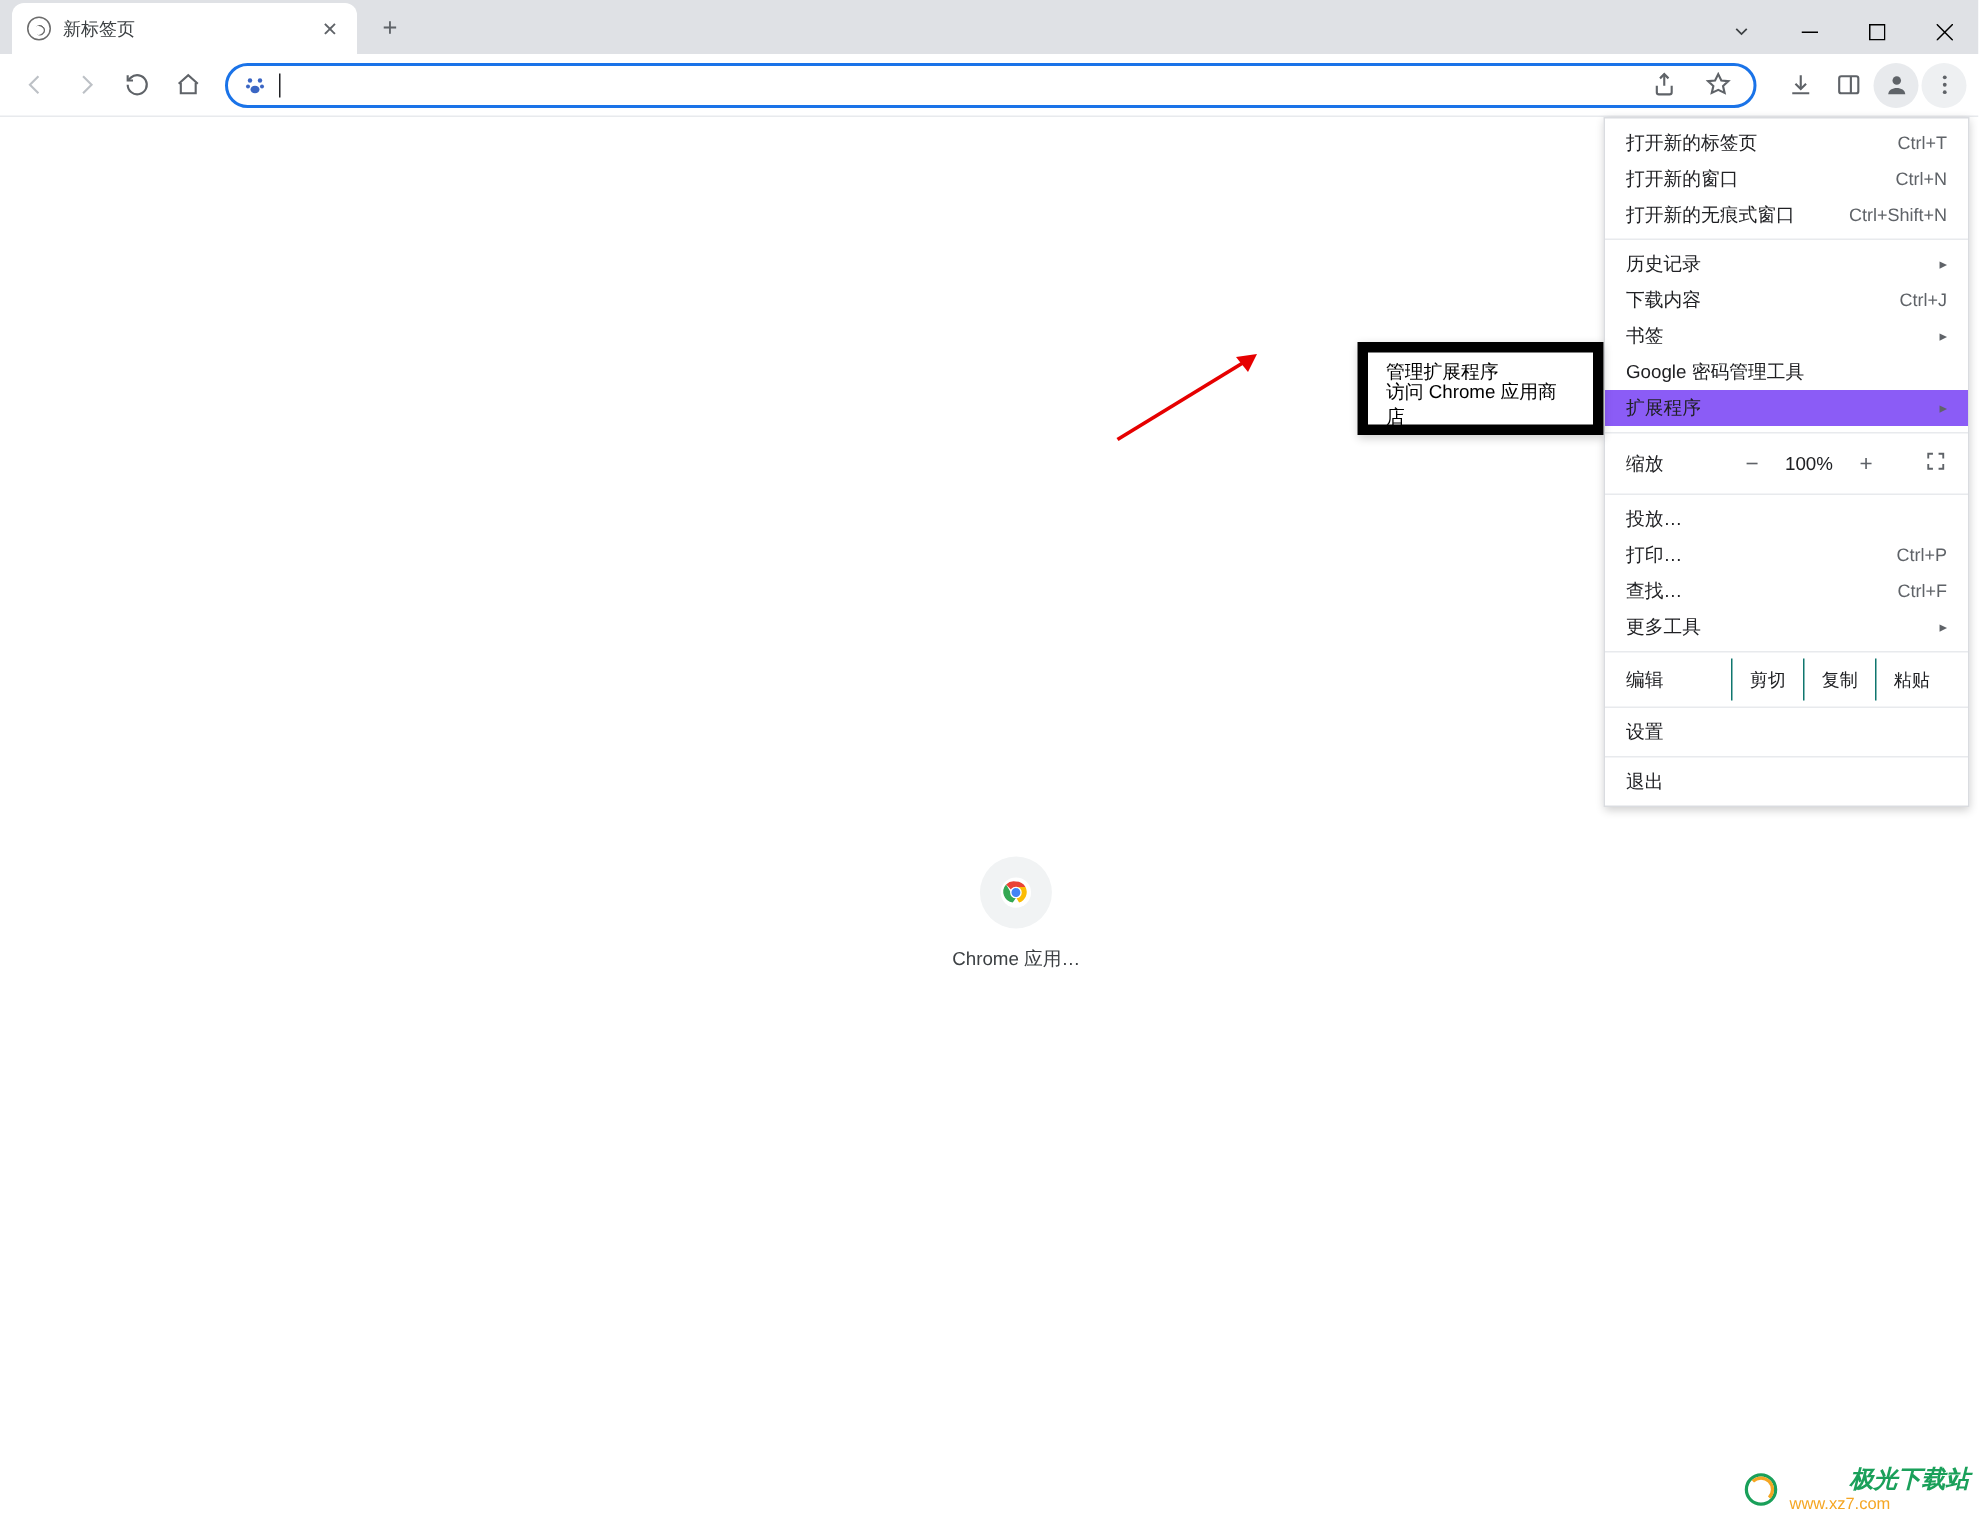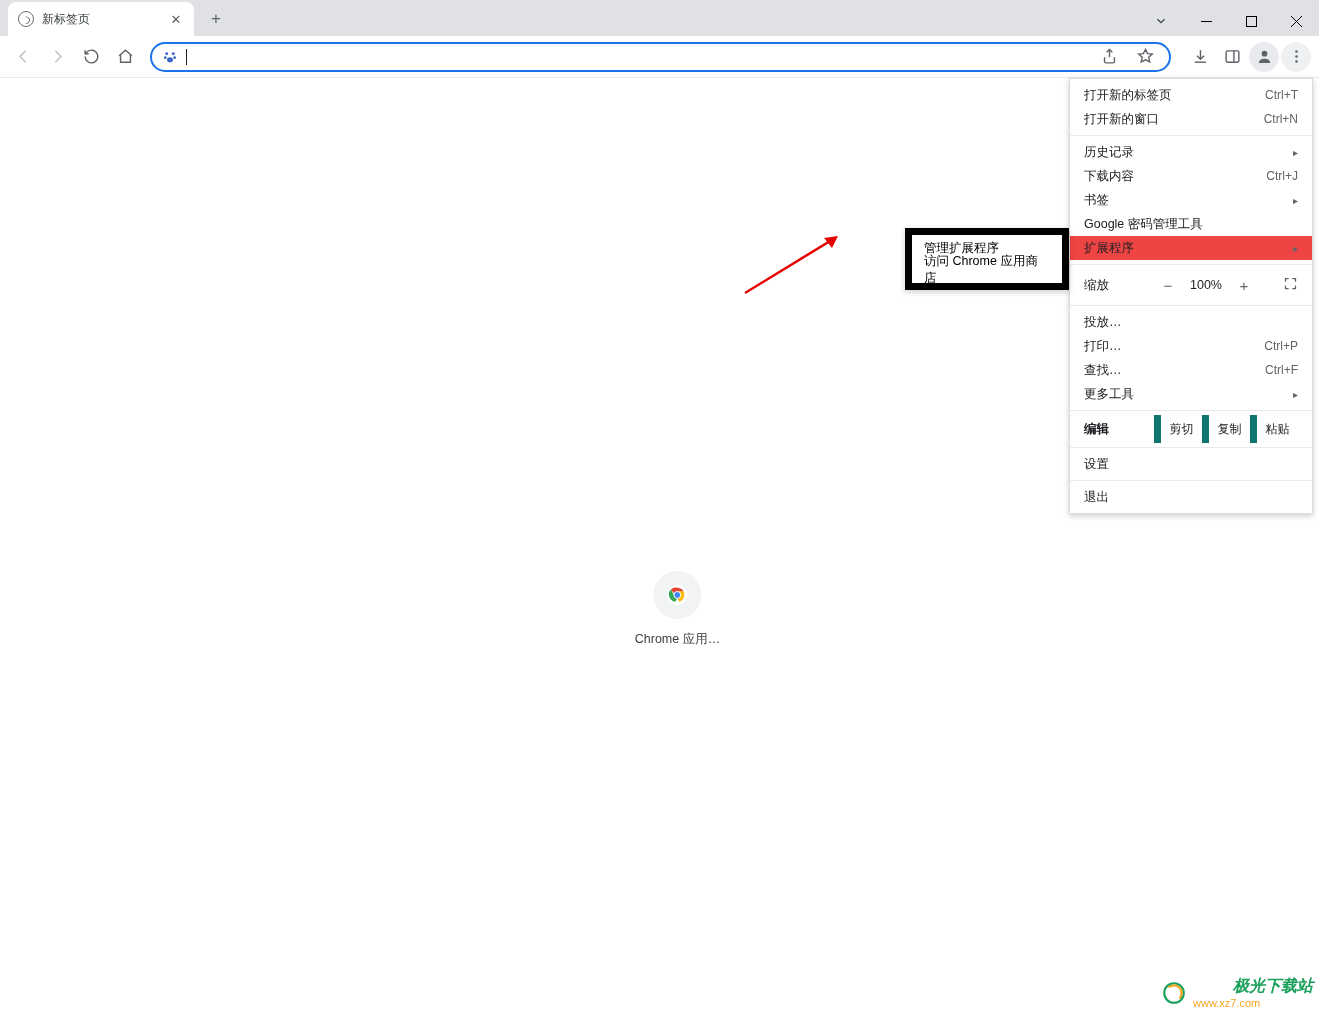--- a/index.html
+++ b/index.html
@@ -1,20 +1,20 @@
 <!DOCTYPE html>
 <html><head>
 <meta charset="utf-8">
 <style>
 * { margin:0; padding:0; box-sizing:border-box; font-family:"Microsoft YaHei","Segoe UI",Arial,sans-serif; }
 body { width:1319px; height:1013px; background:#fff; position:relative; overflow:hidden; }
 
 
 .titlebar { height:36px; background:#dfe1e5; display:flex; align-items:flex-end; }
-.tab { width:186px; height:34px; background:#fff; border-radius:8px 8px 0 0; display:flex; align-items:center; padding:12px 10px; margin-left:8px; position:relative; }
+.tab { width:230px; height:34px; background:#fff; border-radius:8px 8px 0 0; display:flex; align-items:center; padding:12px 10px; margin-left:8px; position:relative; }
 .tab-favicon { width:16px; height:16px; border:1.5px solid #6b6b6b; border-radius:50%; display:flex; align-items:center; justify-content:center; margin-right:8px; }
 .tab-favicon::after{content:""; width:6px;height:6px;border:1.2px solid #6b6b6b;border-radius:50% 50% 50% 0; border-bottom:none;border-left:none; transform:rotate(40deg) translate(.5px,.5px); }
 .tab-title { font-size:12px; color:#3c4043; flex:1; }
 .tab-close { width:16px; height:16px; display:flex; align-items:center; justify-content:center; color:#5f6368; cursor:pointer; font-size:13px; }
 .new-tab { width:28px; height:28px; margin-left:8px; margin-bottom:3px; display:flex; align-items:center; justify-content:center; color:#5f6368; cursor:pointer; font-size:17px; border-radius:50%; }
 .window-controls { margin-left:auto; display:flex; height:30px; align-items:center; }
 .win-spacer{ width:34px; height:30px; display:flex; align-items:center; justify-content:center; color:#3c4043; margin-right:6px;}
 .win-btn { width:45px; height:30px; display:flex; align-items:center; justify-content:center; color:#000; cursor:pointer; }
 .win-btn svg { width:11px; height:11px; }
 
@@ -35,31 +35,31 @@
 .page { position:absolute; top:78px; left:0; right:0; bottom:0; background:#fff;margin-left:36px; }
 .shortcut { position:absolute; left:50%; top:493px; transform:translateX(-50%); text-align:center; }
 .shortcut-circle { width:48px; height:48px; border-radius:50%; background:#f1f3f4; margin:0 auto 12px; display:flex; align-items:center; justify-content:center; }
 .chrome-logo{ width:22px;height:22px; }
 .shortcut-label { font-size:12.5px; color:#3c4043; }
 
 
 .menu { position:absolute; top:78px; right:6px; width:244px; background:#fff; border:1px solid #dadce0; box-shadow:0 2px 6px rgba(0,0,0,.2); padding:4px 0; font-size:12.5px; color:#202124; }
 .menu-item { height:24px; display:flex; align-items:center; padding:0 14px; cursor:pointer;gap:27px; }
 .menu-item.sub::after{ content:"▸"; margin-left:auto; color:#5f6368; font-size:10px;}
-.menu-item.highlight { background:#ef4444; }
+.menu-item.highlight { background:#8b5cf6; }
 .menu-shortcut { margin-left:auto; color:#5f6368; font-size:12px; }
 .menu-sep { height:1px; background:#e8eaed; margin:4px 0; }
 .zoom-row{ height:32px; display:flex; align-items:center; padding:0 14px;}
 .zoom-row .lbl{ width:70px; }
 .zoom-btn{ width:28px; text-align:center; color:#5f6368; cursor:pointer; font-size:15px;}
 .zoom-val{ width:48px; text-align:center; }
 .full{ margin-left:auto; color:#5f6368; cursor:pointer;}
 .edit-row{ height:28px; display:flex; align-items:center; padding:0 14px; gap:0;}
-.edit-row .lbl{ width:70px;font-weight:bold;}
-.edit-cell{ flex:1; text-align:center; border-left:7px solid #0f766e; font-size:12px; cursor:pointer; height:100%; display:flex;align-items:center;justify-content:center;}
+.edit-row .lbl{ width:70px;}
+.edit-cell{ flex:1; text-align:center; border-left:1px solid #0f766e; font-size:12px; cursor:pointer; height:100%; display:flex;align-items:center;justify-content:center;}
 
 
 .submenu { position:absolute; top:228px; right:250px; width:164px; background:#fff; border:7px solid #000000; box-shadow:0 2px 6px rgba(0,0,0,.2); padding:2px 0; font-size:12.5px; }
 .submenu .menu-item{ height:22px; padding:0 12px;}
 
 
 .arrow{ position:absolute; top:228px; left:740px; }
 
 
 .watermark{ position:absolute; right:6px; bottom:4px; font-size:12px; display:flex; align-items:center; gap:6px;}
@@ -196,20 +196,24 @@
 
 <div class="menu">
   <div class="menu-item">
       <span>打开新的标签页</span>
       <span class="menu-shortcut">Ctrl+T</span>
     </div>
   <div class="menu-item">
       <span>打开新的窗口</span>
       <span class="menu-shortcut">Ctrl+N</span>
     </div>
+  <div class="menu-item">
+      <span>打开新的无痕式窗口</span>
+      <span class="menu-shortcut">Ctrl+Shift+N</span>
+    </div>
   <div class="menu-sep"></div>
   <div class="menu-item sub">
       <span>历史记录</span>
     </div>
   <div class="menu-item">
       <span>下载内容</span>
       <span class="menu-shortcut">Ctrl+J</span>
     </div>
   <div class="menu-item sub">
       <span>书签</span>

